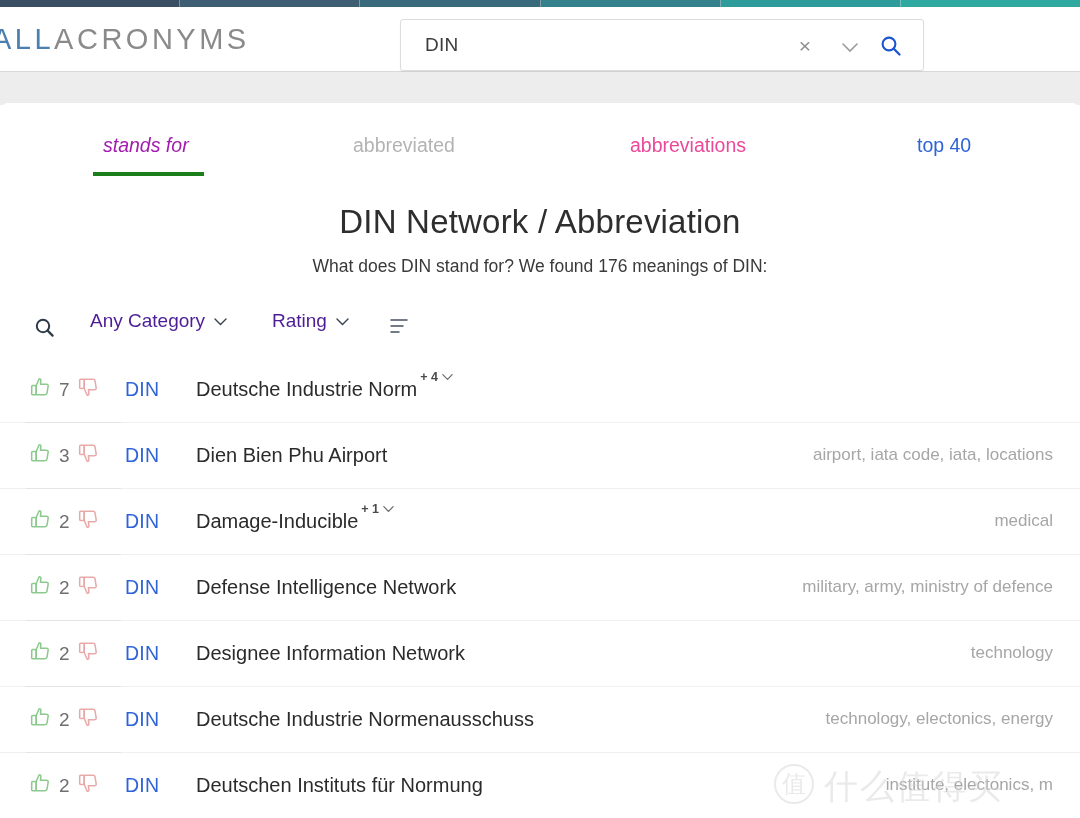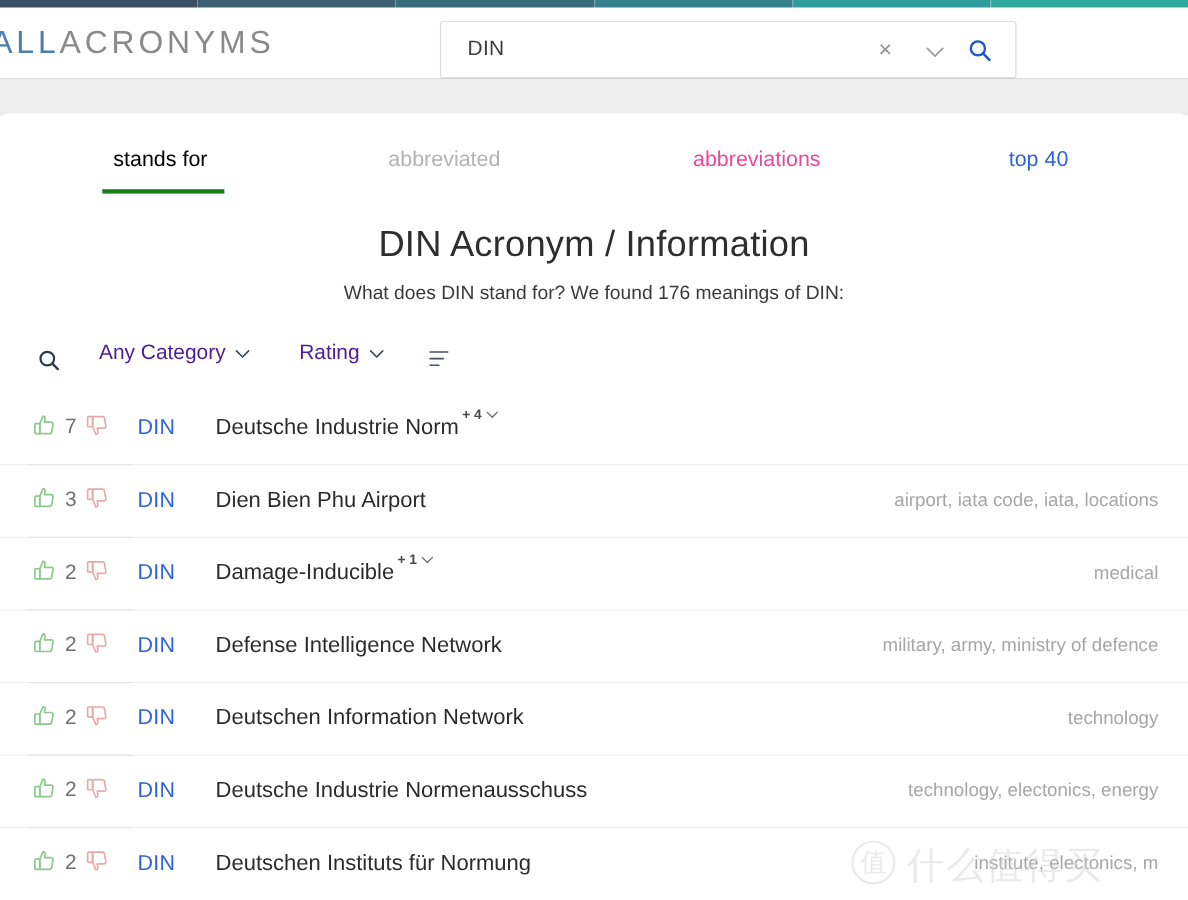--- a/index.html
+++ b/index.html
@@ -66,21 +66,21 @@
   .card {
     position: absolute; top: 103px; left: 0; width: 1080px; height: 715px;
     background: #ffffff; border-top-left-radius: 8px; border-top-right-radius: 8px;
   }
 
   
   .tabs { position: absolute; top: 31px; left: 0; width: 1080px; height: 58px; }
   .tab {
     position: absolute; top: 0; font-size: 19.5px; cursor: pointer; white-space: nowrap;
   }
-  .tab.t0 { left: 103px; color: #000000; }
+  .tab.t0 { left: 103px; color: #a21caf; font-style: italic; }
   .tab.t1 { left: 353px; color: #b3b3b3; }
   .tab.t2 { left: 630px; color: #ec4899; }
   .tab.t3 { left: 917px; color: #2f63d8; }
   .tab-underline {
     position: absolute; top: 38px; left: 93px; width: 111px; height: 4px;
     background: #1a7e1a;
   }
 
   
   .title {
@@ -206,21 +206,21 @@
   <div class="card">
 
     <div class="tabs">
       <div class="tab t0">stands for</div>
       <div class="tab t1">abbreviated</div>
       <div class="tab t2">abbreviations</div>
       <div class="tab t3">top 40</div>
       <div class="tab-underline"></div>
     </div>
 
-    <div class="title">DIN Acronym / Information</div>
+    <div class="title">DIN Network / Abbreviation</div>
     <div class="subtitle">What does DIN stand for? We found 176 meanings of DIN:</div>
 
     <div class="filters">
       <div class="f-search">
         <svg width="24" height="24" viewBox="0 0 24 24">
           <circle cx="10" cy="10" r="6.2" fill="none" stroke="#2d3a48" stroke-width="2"></circle>
           <line x1="14.6" y1="14.6" x2="19.6" y2="19.6" stroke="#2d3a48" stroke-width="2.2" stroke-linecap="round"></line>
         </svg>
       </div>
 
@@ -339,21 +339,21 @@
                 <path d="M7.5 10.5 L10.6 3.4 C11.9 3.4 12.6 4.3 12.4 5.6 L11.9 9.1 L18.2 9.1 C19.4 9.1 20.2 10 20 11.1 L18.8 18.3 C18.7 19.4 17.8 20.1 16.7 20.1 L7.5 20.1 Z" fill="none" stroke="#8cc98c" stroke-width="1.6" stroke-linejoin="round"></path>
                 <rect x="2.8" y="10.5" width="4.7" height="9.6" rx="1" fill="none" stroke="#8cc98c" stroke-width="1.6"></rect>
               </svg></span>
             <span class="vcount">2</span>
             <span><svg width="23" height="23" viewBox="0 0 24 24">
                 <path d="M7.5 13.5 L10.6 20.6 C11.9 20.6 12.6 19.7 12.4 18.4 L11.9 14.9 L18.2 14.9 C19.4 14.9 20.2 14 20 12.9 L18.8 5.7 C18.7 4.6 17.8 3.9 16.7 3.9 L7.5 3.9 Z" fill="none" stroke="#e8a9a9" stroke-width="1.6" stroke-linejoin="round"></path>
                 <rect x="2.8" y="3.9" width="4.7" height="9.6" rx="1" fill="none" stroke="#e8a9a9" stroke-width="1.6"></rect>
               </svg></span>
           </div>
           <div class="abbr">DIN</div>
-          <div class="meaning"><span>Deutschen Information Network</span></div>
+          <div class="meaning"><span>Designee Information Network</span></div>
           <div class="tags">technology</div>
         </div>
         <div class="row">
           <div class="divider"></div>
           <div class="votes">
             <span><svg width="23" height="23" viewBox="0 0 24 24">
                 <path d="M7.5 10.5 L10.6 3.4 C11.9 3.4 12.6 4.3 12.4 5.6 L11.9 9.1 L18.2 9.1 C19.4 9.1 20.2 10 20 11.1 L18.8 18.3 C18.7 19.4 17.8 20.1 16.7 20.1 L7.5 20.1 Z" fill="none" stroke="#8cc98c" stroke-width="1.6" stroke-linejoin="round"></path>
                 <rect x="2.8" y="10.5" width="4.7" height="9.6" rx="1" fill="none" stroke="#8cc98c" stroke-width="1.6"></rect>
               </svg></span>
             <span class="vcount">2</span>

